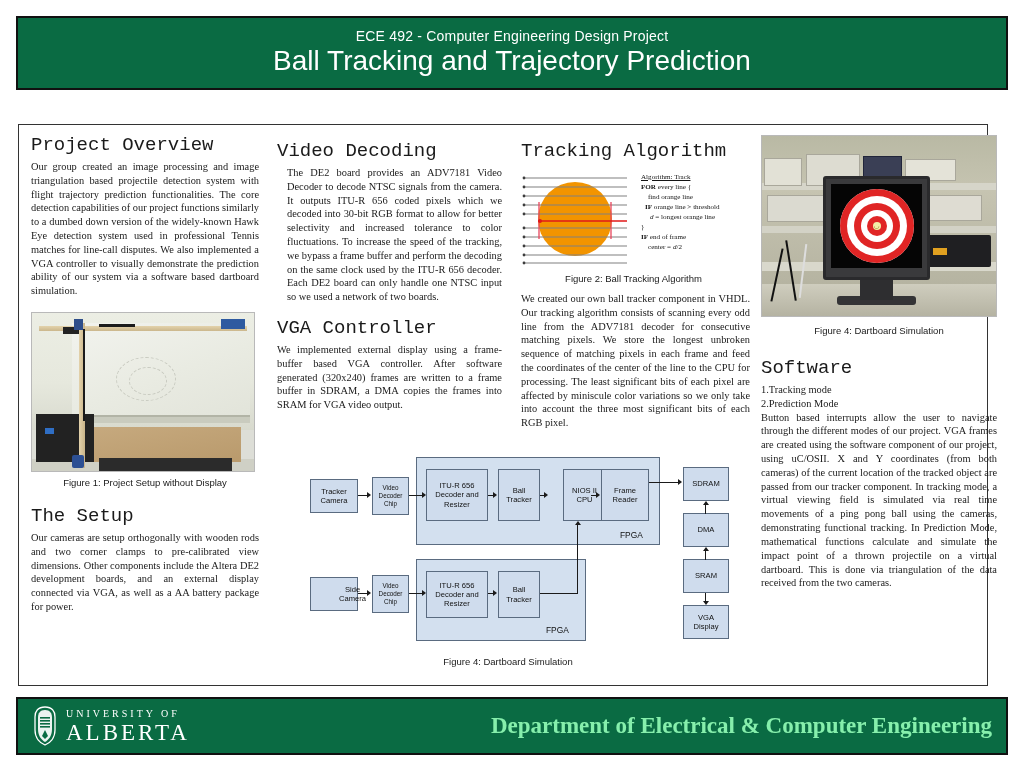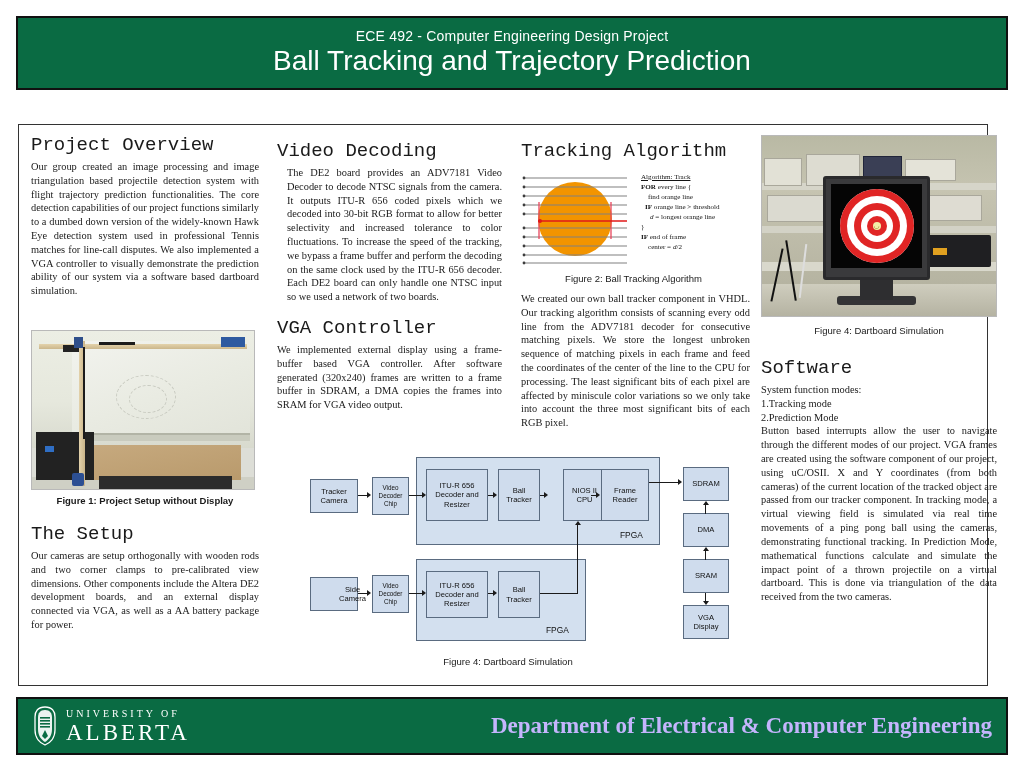--- a/index.html
+++ b/index.html
@@ -192,41 +192,41 @@
   .ua-crest { width:26px; height:40px; margin-right:8px; position:relative; }
   .ua-words { color:#fff; line-height:1; }
   .ua-words .u1 {
     font-family:"Liberation Serif", serif; font-size:10px; letter-spacing:3px; display:block;
     margin-bottom:2px;
   }
   .ua-words .u2 {
     font-family:"Liberation Serif", serif; font-size:23px; letter-spacing:3px; display:block;
   }
   .dept {
-    color:#c4b5fd; font-family:"Liberation Serif", serif; font-weight:700;
+    color:#86efac; font-family:"Liberation Serif", serif; font-weight:700;
     font-size:23px; margin-left:auto; margin-right:14px; white-space:nowrap;
   }
 </style>
 </head>
 <body>
 
 <div class="poster">
 
   <div class="header">
     <div class="course">ECE 492 - Computer Engineering Design Project</div>
     <div class="title">Ball Tracking and Trajectory Prediction</div>
   </div>
 
   <div class="panel">
 
     <div class="col" style="left:12px; top:10px; width:228px;">
       <h2 class="sec">Project Overview</h2>
       <p class="body">Our group created an image processing and image triangulation based projectile detection system with flight trajectory prediction functionalities. The core detection capabilities of our project functions similarly to a dumbed down version of the widely-known Hawk Eye detection system used in professional Tennis matches for line-call disputes. We also implemented a VGA controller to visually demonstrate the prediction ability of our system via a software based dartboard simulation.</p>
 
-      <div style="margin-top:32px;font-weight:bold;">
+      <div style="margin-top:14px;">
         <div class="photo1">
           <div class="p1-wall"></div>
           <div class="p1-board"></div>
           <div class="p1-dev"></div>
           <div class="p1-ledge"></div>
           <div class="p1-floor"></div>
           <div class="p1-table"></div>
           <div class="p1-tableleg"></div>
           <div class="p1-bench"></div>
           <div class="p1-rail"></div>
@@ -340,21 +340,20 @@
               <div class="ring r6"></div>
               <div class="smiley">◡</div>
             </div>
           </div>
         </div>
       </div>
       <div class="cap" style="margin-top:8px;">Figure 4: Dartboard Simulation</div>
 
       <div style="margin-top:22px;">
         <h2 class="sec">Software</h2>
-        <p class="body" style="text-align:left;">System function modes:</p>
         <p class="body" style="text-align:left;">1.Tracking mode</p>
         <p class="body" style="text-align:left;">2.Prediction Mode</p>
         <p class="body">Button based interrupts allow the user to navigate through the different modes of our project. VGA frames are created using the software component of our project, using uC/OSII. X and Y coordinates (from both cameras) of the current location of the tracked object are passed from our tracker component. In tracking mode, a virtual viewing field is simulated via real time movements of a ping pong ball using the cameras, demonstrating functional tracking. In Prediction Mode, mathematical functions calculate and simulate the impact point of a thrown projectile on a virtual dartboard. This is done via triangulation of the data received from the two cameras.</p>
       </div>
     </div>
 
     <div class="diagram" style="left:279px; top:330px;">
 
       <div class="fpga" style="left:118px; top:2px; width:244px; height:88px;"></div>
       <div class="fpga-lbl" style="left:322px; top:75px;">FPGA</div>

